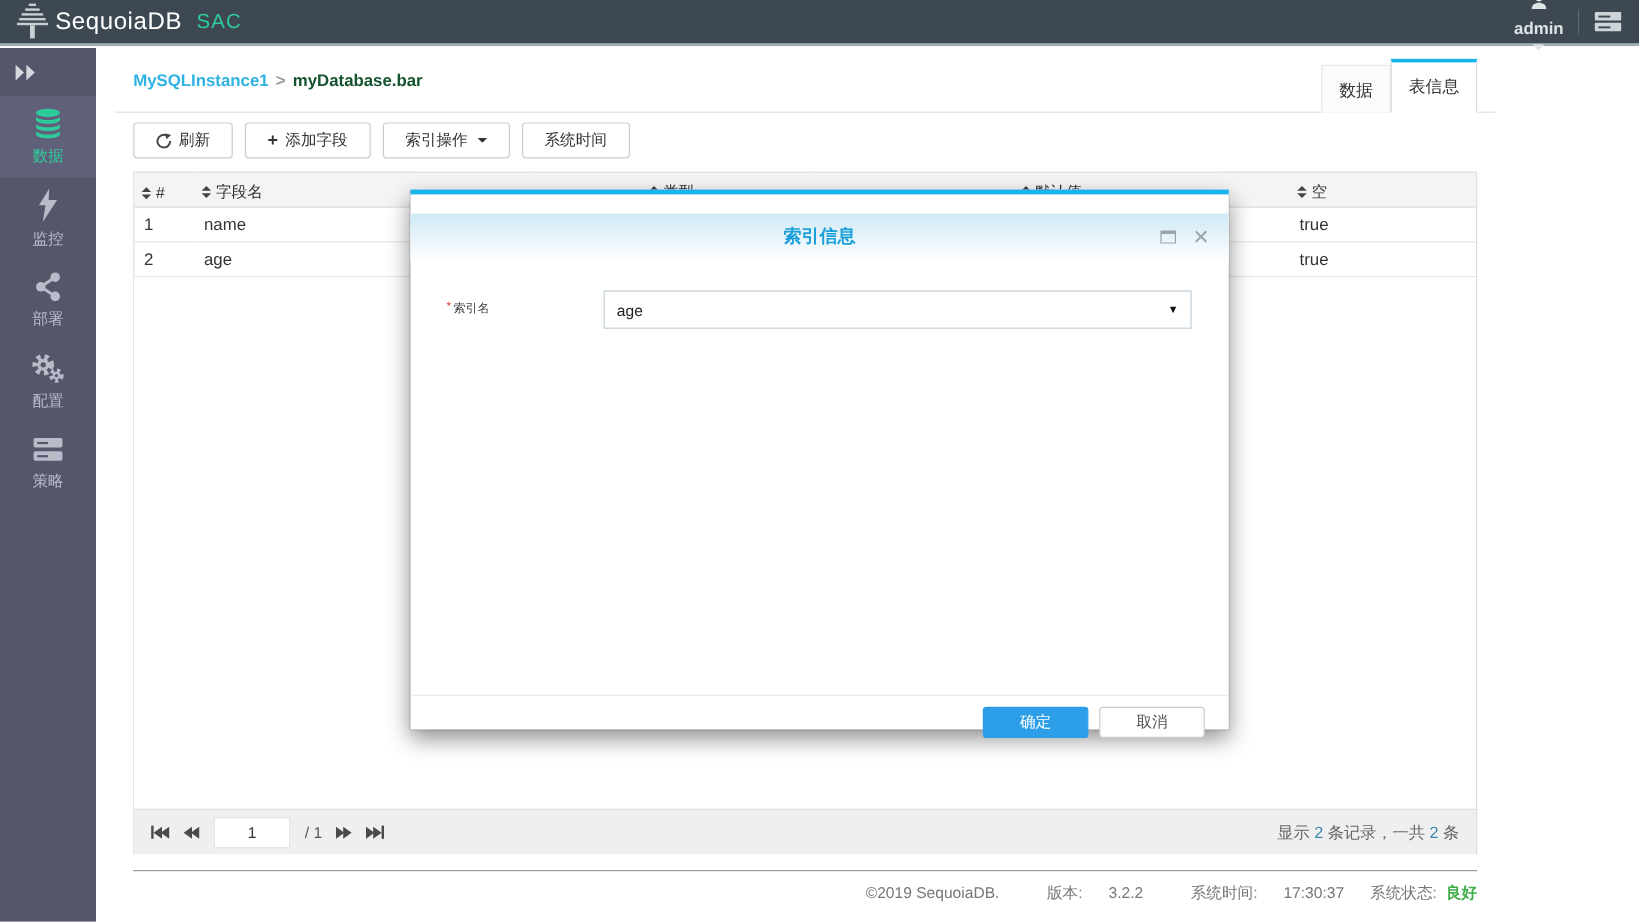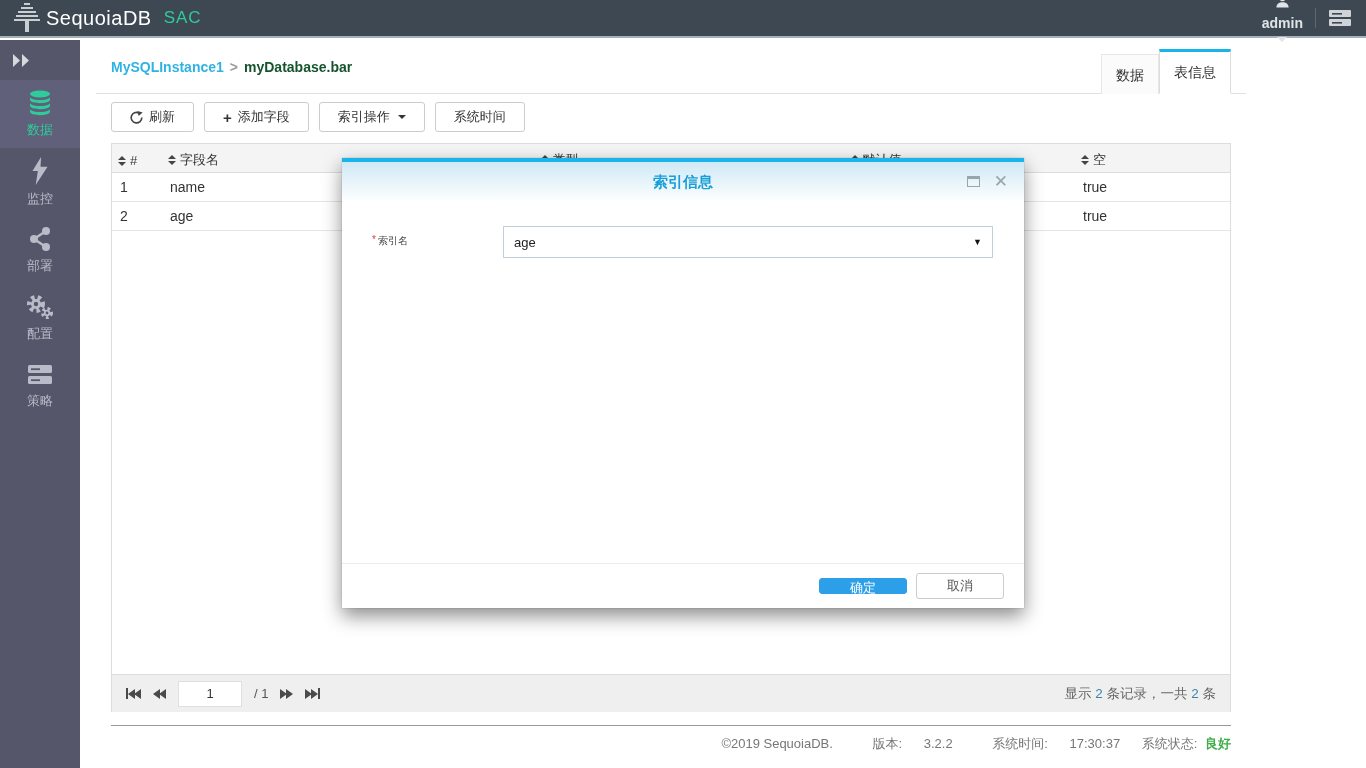--- a/index.html
+++ b/index.html
@@ -77,33 +77,33 @@
   .page-footer { position:absolute; left:15px; right:15px; bottom:0; height:56px; }
   .footer-line { margin-top:13px; border-top:1px solid #999; }
   .footer-text { margin-top:9px; text-align:right; font-size:13px; color:#777; }
   .footer-text span { margin-left:18px; }
   .status-good { color:#3FAE49; font-weight:bold; margin-left:4px !important; }
 
   
   .modal { position:absolute; left:342px; top:158px; width:682px; height:450px; background:#fff;
     border-top:4px solid #19B5EA; box-shadow:0 8px 18px rgba(0,0,0,0.45), 0 0 1px rgba(0,0,0,0.35); z-index:100; }
   .modal-header { height:40px; background:linear-gradient(#cfe9f5,#ffffff); position:relative; }
-  .modal-title { text-align:center; line-height:40px; font-size:15px; font-weight:bold; color:#1A9FD9; }
+  .modal-title { text-align:center; line-height:40px; font-size:15px; font-weight:bold; color:#1A9FD9;margin-top:16px; }
   .modal-max { position:absolute; right:44px; top:14px; width:13px; height:11px;
     border:1px solid #9aa4ab; border-top:3px solid #9aa4ab; cursor:pointer; }
   .modal-close { position:absolute; right:16px; top:8px; font-size:17px; color:#9aa4ab; cursor:pointer; line-height:24px; }
   .modal-body { position:relative; height:361px; }
   .form-row { position:absolute; left:0; top:24px; width:100%; }
   .form-label { position:absolute; left:30px; top:8px; font-size:10px; color:#444; }
   .required-mark { color:#e03c3c; margin-right:2px; vertical-align:top; }
   .select-box { position:absolute; left:161px; top:0; width:490px; height:32px; border:1px solid #c2cfd8;
     background:#fff; display:flex; align-items:center; padding:0 10px; font-size:13px; color:#222; cursor:pointer; }
   .select-caret { margin-left:auto; font-size:9px; color:#111; }
   .modal-footer { height:45px; border-top:1px solid #ebebeb; display:flex; align-items:center; justify-content:flex-end; gap:9px; padding-right:20px; }
-  .btn-ok { width:88px; height:16px; background:#2D9FE8; border:1px solid #2D9FE8; border-radius:3px; color:#fff; font-size:13px; cursor:pointer; }
+  .btn-ok { width:88px; height:26px; background:#2D9FE8; border:1px solid #2D9FE8; border-radius:3px; color:#fff; font-size:13px; cursor:pointer; }
   .btn-cancel { width:88px; height:26px; background:#fff; border:1px solid #ccc; border-radius:3px; color:#555; font-size:13px; cursor:pointer; }
 
   svg { display:block; }
 </style>
 </head>
 <body>
 
 <div class="topbar">
   <div class="logo-wrap">
     <span>

